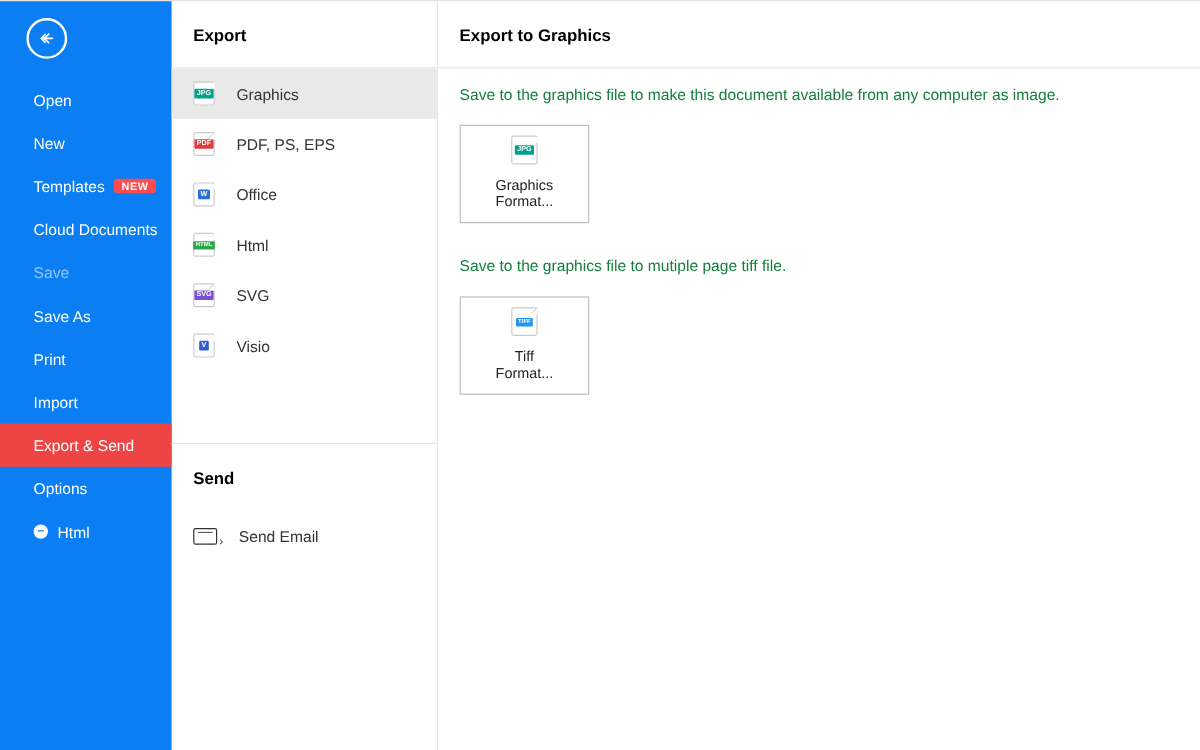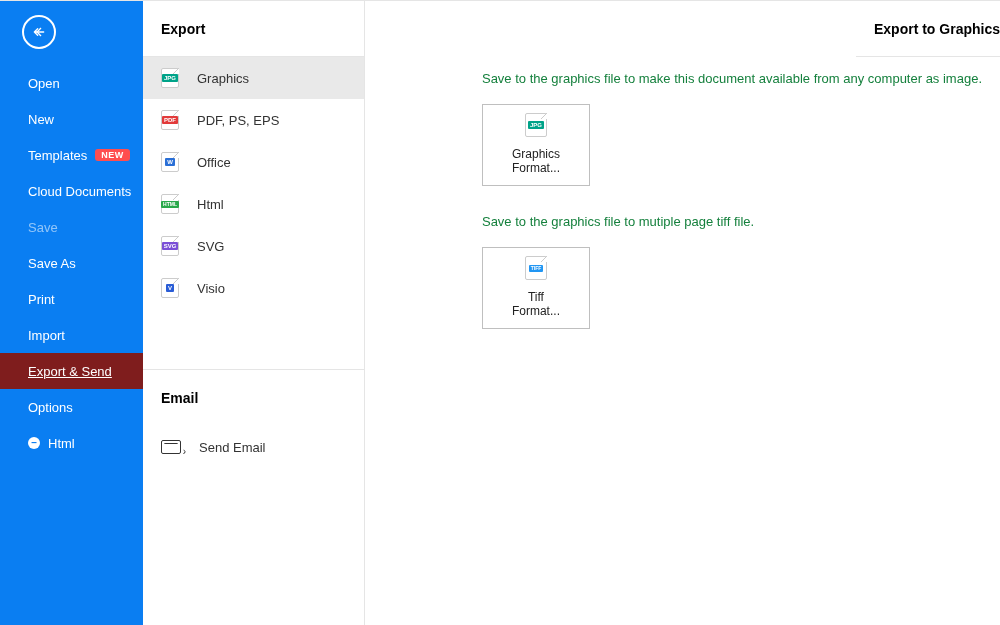--- a/index.html
+++ b/index.html
@@ -5,21 +5,21 @@
   * { box-sizing: border-box; margin: 0; padding: 0; }
   html, body { width: 1000px; height: 625px; font-family: -apple-system, "Segoe UI", Arial, sans-serif; font-size: 13px; color: #000; background: #fff; overflow: hidden; }
   .app { display: flex; width: 1000px; height: 625px; border-top: 1px solid #e5e5e5; }
 
   
   .sidebar-left { width: 143px; background: #0a7ef2; color: #fff; display: flex; flex-direction: column; padding-top: 14px; }
   .back-circle { width: 34px; height: 34px; border: 2px solid #fff; border-radius: 50%; margin-left: 22px; margin-bottom: 16px; display: flex; align-items: center; justify-content: center; cursor: pointer; }
   .back-circle svg { stroke: #fff; }
   .nav-item { height: 36px; display: flex; align-items: center; padding-left: 28px; gap: 8px; cursor: pointer; font-size: 13px; }
   .nav-item.dim { opacity: 0.55; }
-  .nav-item.active { background: #7f1d1d; text-decoration: underline; }
+  .nav-item.active { background: #ef4444; }
   .badge-new { background: #ff4d4f; color: #fff; font-size: 9px; font-weight: 700; padding: 1px 6px; border-radius: 3px; letter-spacing: 0.5px; }
   .nav-exit-icon { width: 12px; height: 12px; border-radius: 50%; background: #fff; display: inline-flex; align-items: center; justify-content: center; color: #0a7ef2; font-size: 10px; font-weight: 900; line-height: 1; }
 
   
   .mid { width: 222px; border-right: 1px solid #e5e5e5; display: flex; flex-direction: column; }
   .mid-header { height: 56px; display: flex; align-items: center; padding-left: 18px; font-weight: 700; font-size: 14px; border-bottom: 1px solid #e5e5e5; }
   .mid-section { border-bottom: 1px solid #e5e5e5; }
   .mid-item { height: 42px; display: flex; align-items: center; padding-left: 18px; gap: 18px; cursor: pointer; font-size: 13px; color: #333; }
   .mid-item.selected { background: #e9e9e9; }
   .file-ico { width: 18px; height: 20px; border: 1px solid #ccc; border-radius: 2px; position: relative; background: #fff; display: flex; align-items: center; justify-content: center; }
@@ -30,21 +30,21 @@
   .ico-w    .tag { background: #2a6fd6; }
   .ico-html .tag { background: #2aa84a; font-size:5px; }
   .ico-svg  .tag { background: #7a4fd6; }
   .ico-v    .tag { background: #2a5dd6; }
   .ico-tiff .tag { background: #2196f3; font-size:5px;}
   .mail-ico { width: 20px; height: 14px; border: 1.5px solid #333; border-radius: 2px; position: relative; }
   .mail-ico::before { content: ""; position: absolute; left: 2px; top: 2px; width: 14px; height: 8px; border-top: 1.5px solid #333; transform-origin: top; clip-path: polygon(0 0, 100% 0, 50% 70%); border-left: 1.5px solid #333; border-right: 1.5px solid #333; box-sizing: border-box; }
   .mail-arrow { position: absolute; right: -6px; bottom: -4px; font-size: 10px; }
 
   
-  .content { flex: 1; display: flex; flex-direction: column; align-items: flex-end; }
+  .content { flex: 1; display: flex; flex-direction: column; }
   .content-header { height: 56px; display: flex; align-items: center; padding-left: 18px; font-weight: 700; font-size: 14px; border-bottom: 1px solid #e5e5e5; }
   .content-body { padding: 14px 18px; }
   .desc { font-size: 13px; color: #15803d; margin-bottom: 18px; }
   .card { width: 108px; height: 82px; border: 1px solid #bfbfbf; display: flex; flex-direction: column; align-items: center; padding-top: 8px; cursor: pointer; margin-bottom: 28px; }
   .card .file-ico { width: 22px; height: 24px; margin-bottom: 10px; }
   .card-label { font-size: 12px; color: #222; text-align: center; line-height: 1.2; }
 </style>
 </head>
 <body>
 
@@ -128,21 +128,21 @@
           </span>
         <span>SVG</span>
       </div>
       <div class="mid-item">
         <span class="file-ico ico-v">
             <span class="tag">V</span>
           </span>
         <span>Visio</span>
       </div>
     </div>
-    <div class="mid-header" style="border-bottom:none;">Email</div>
+    <div class="mid-header" style="border-bottom:none;">Send</div>
     <div>
       <div class="mid-item">
         <span class="mail-ico">
             <span class="mail-arrow">›</span>
           </span>
         <span>Send Email</span>
       </div>
     </div>
   </div>
 

